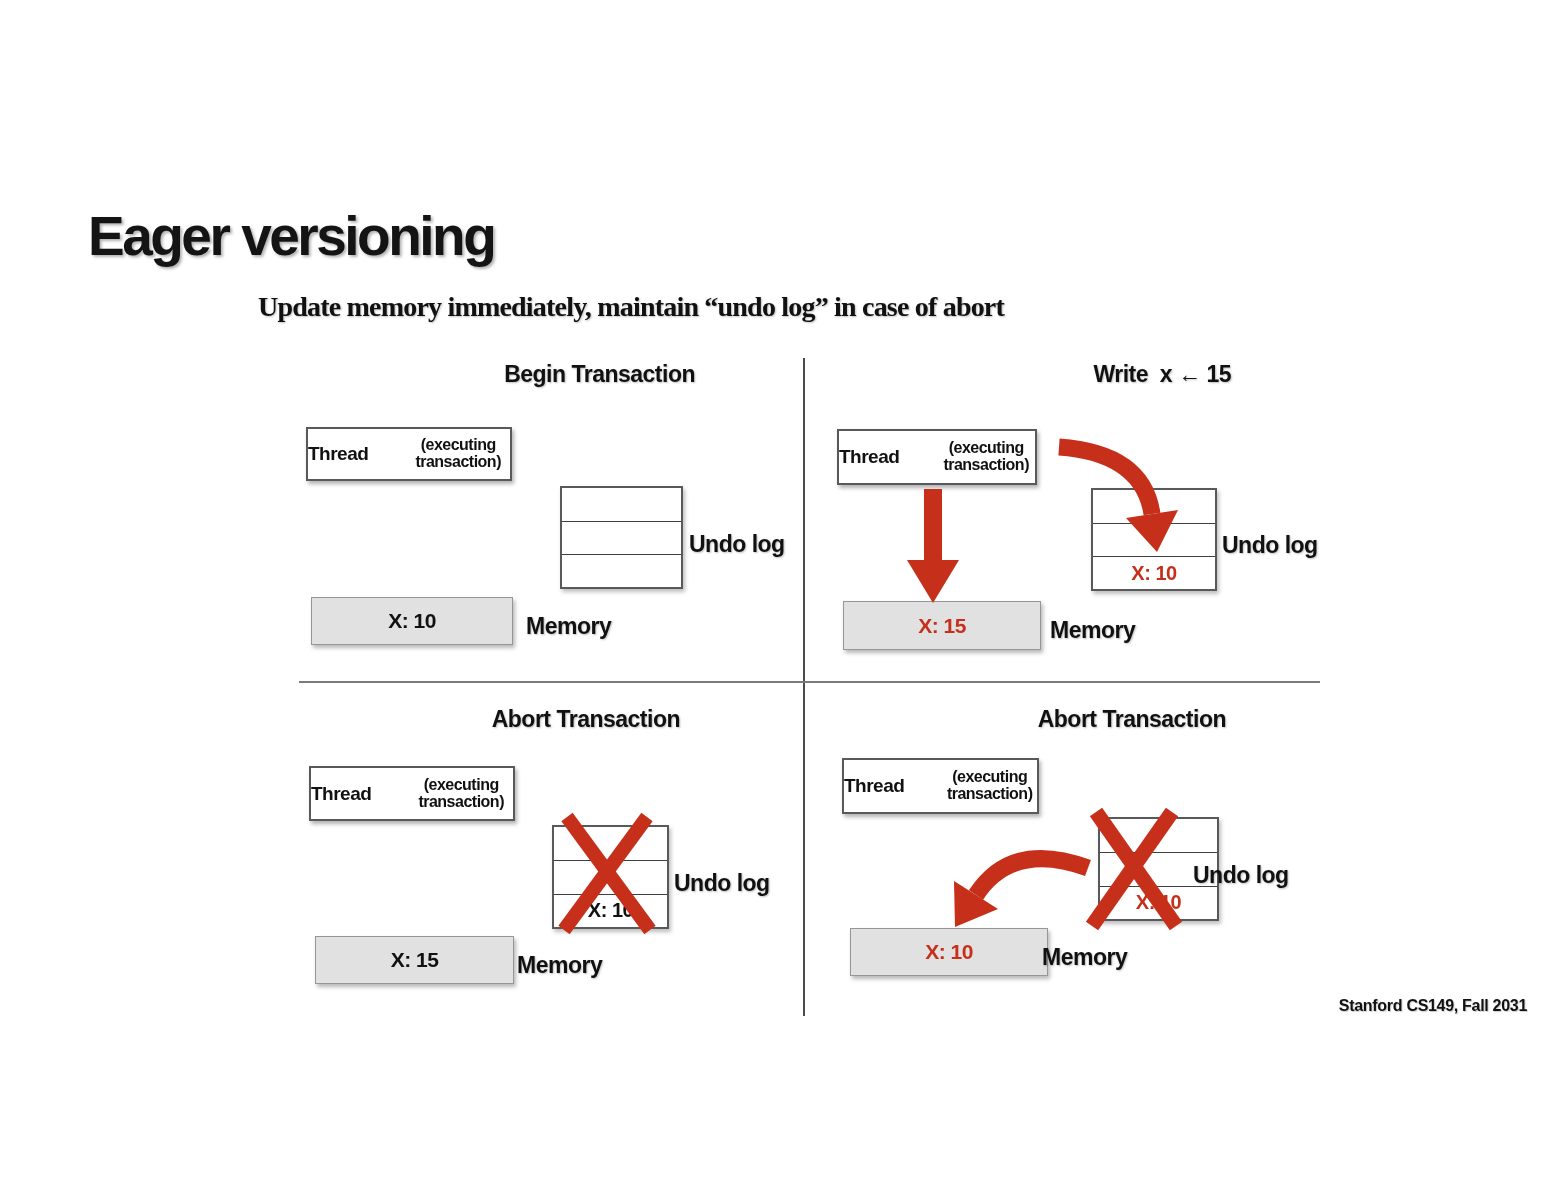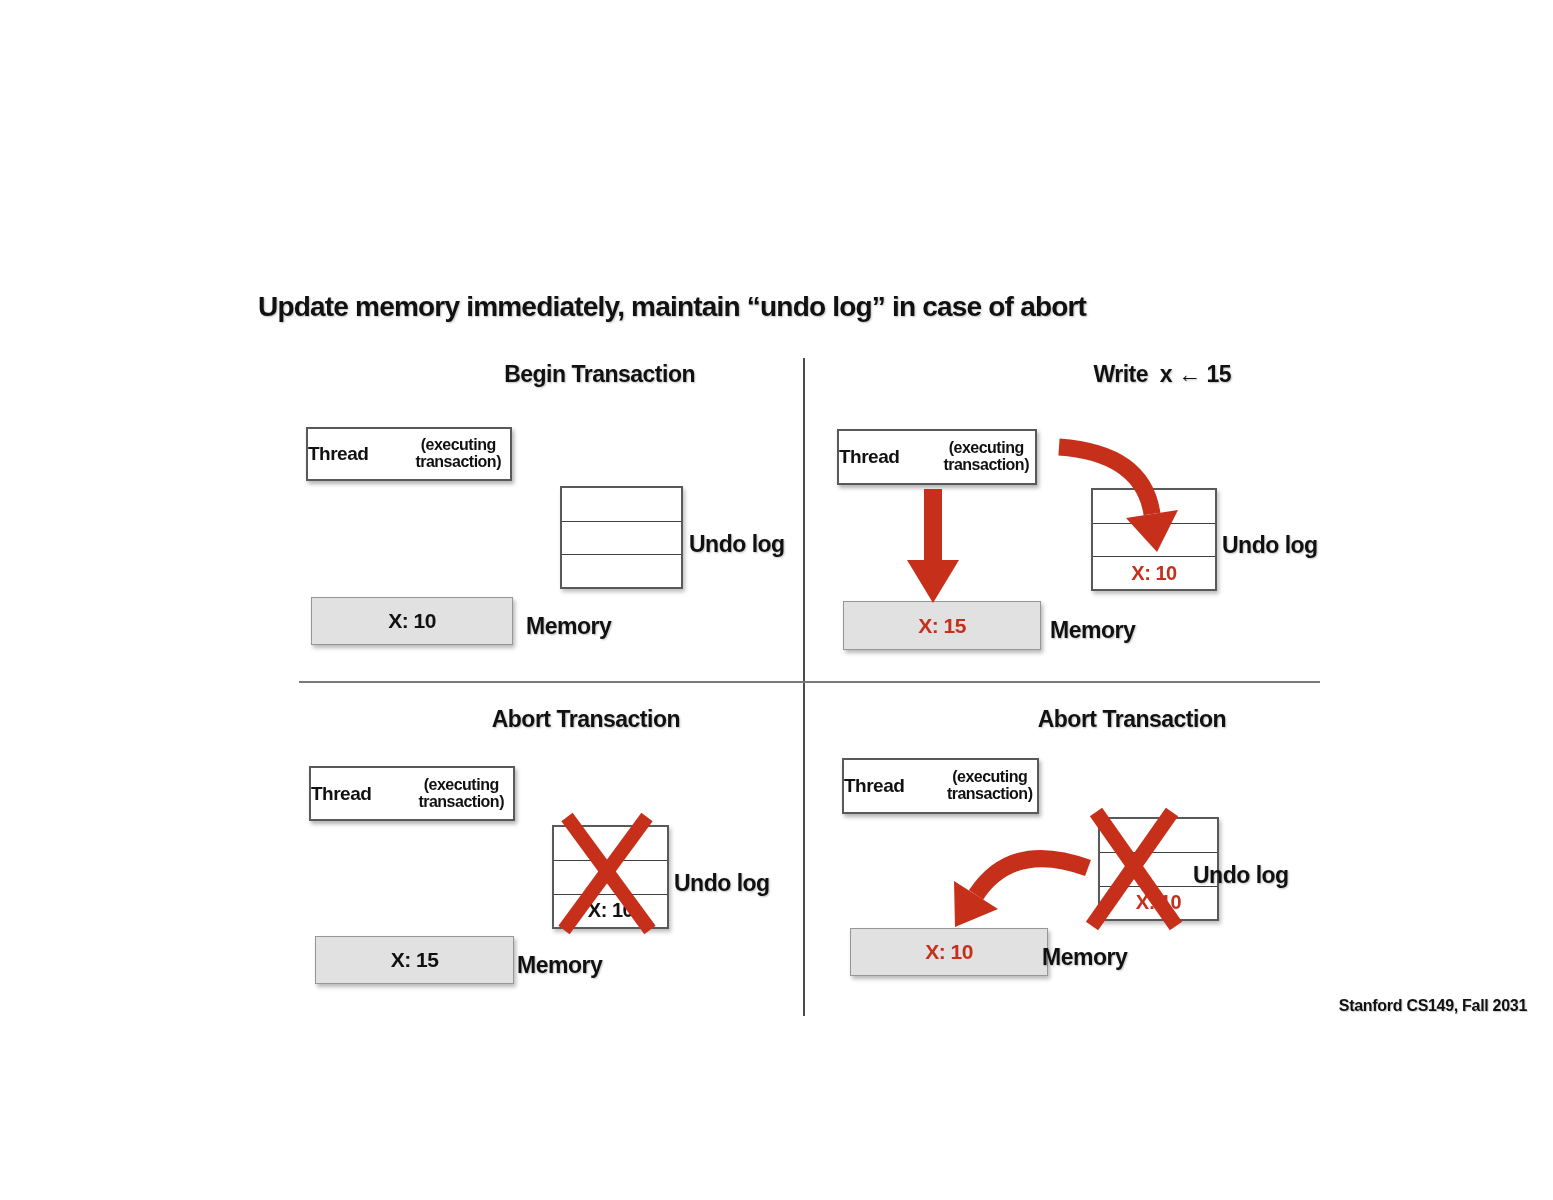--- a/index.html
+++ b/index.html
@@ -18,20 +18,21 @@
     font-size:55px;font-weight:bold;letter-spacing:-2.5px;
     color:#141414;
     text-shadow:2px 2px 3px rgba(0,0,0,0.30);
     white-space:pre;
   }
   .subtitle{
     left:258px;top:291px;
     font-size:28px;font-weight:bold;letter-spacing:-0.8px;
     text-shadow:1px 1px 2px rgba(0,0,0,0.25);
     white-space:pre;
+    font-family:Liberation Serif, serif;
   }
   .footer{
     right:26px;top:997px;
     font-size:16px;font-weight:bold;letter-spacing:-0.3px;
     text-shadow:1px 1px 1px rgba(0,0,0,0.2);
   }
 
   .divider-v{left:803px;top:358px;width:2px;height:658px;background:#4b4b4b;}
   .divider-h{left:299px;top:681px;width:1021px;height:2px;background:#7a7a7a;}
 
@@ -110,20 +111,21 @@
   .q4-undo{left:1098px;top:817px;width:117px;height:100px;}
   .q4-undo-label{left:1193px;top:862px;}
   .q4-mem{left:850px;top:928px;width:196px;height:46px;}
   .q4-mem-label{left:1042px;top:944px;}
 </style>
 </head>
 <body>
 
 <div class="slide">
 
+  <div class="abs title">Eager versioning</div>
   <div class="abs subtitle">Update memory immediately, maintain “undo log” in case of abort</div>
 
   <div class="abs divider-v"></div>
   <div class="abs divider-h"></div>
 
   <div class="abs q-header q1-header">Begin Transaction</div>
   <div class="abs thread-box q1-thread">
     <div class="t1">Thread</div>
     <div class="t2">(executing transaction)</div>
   </div>

